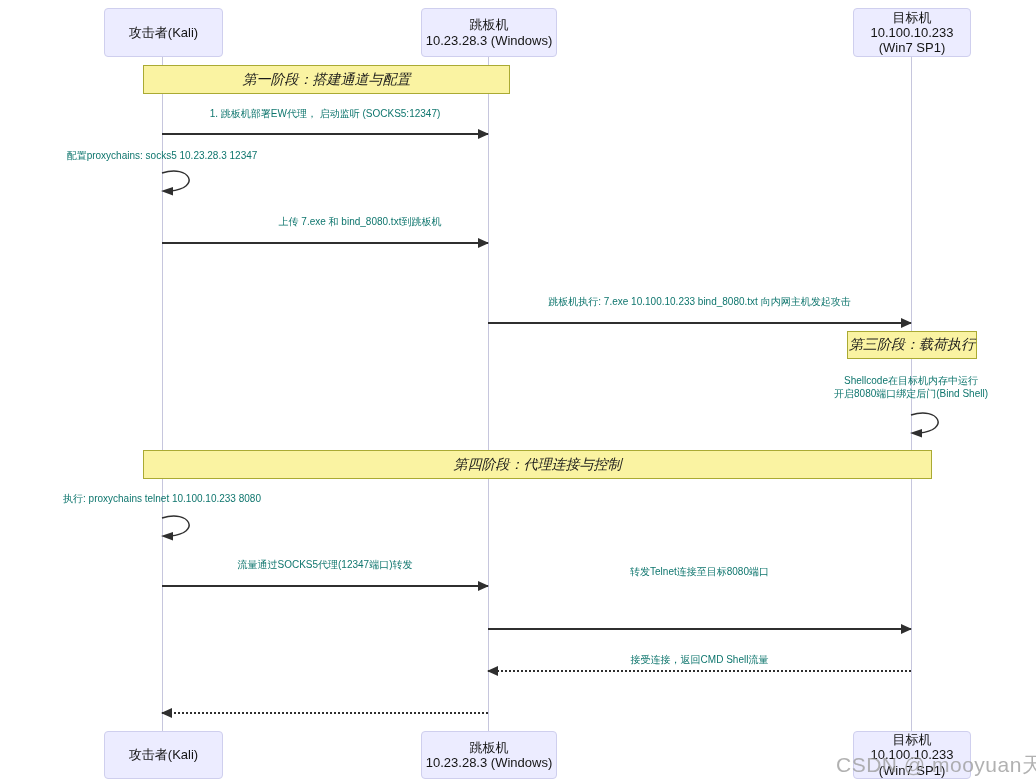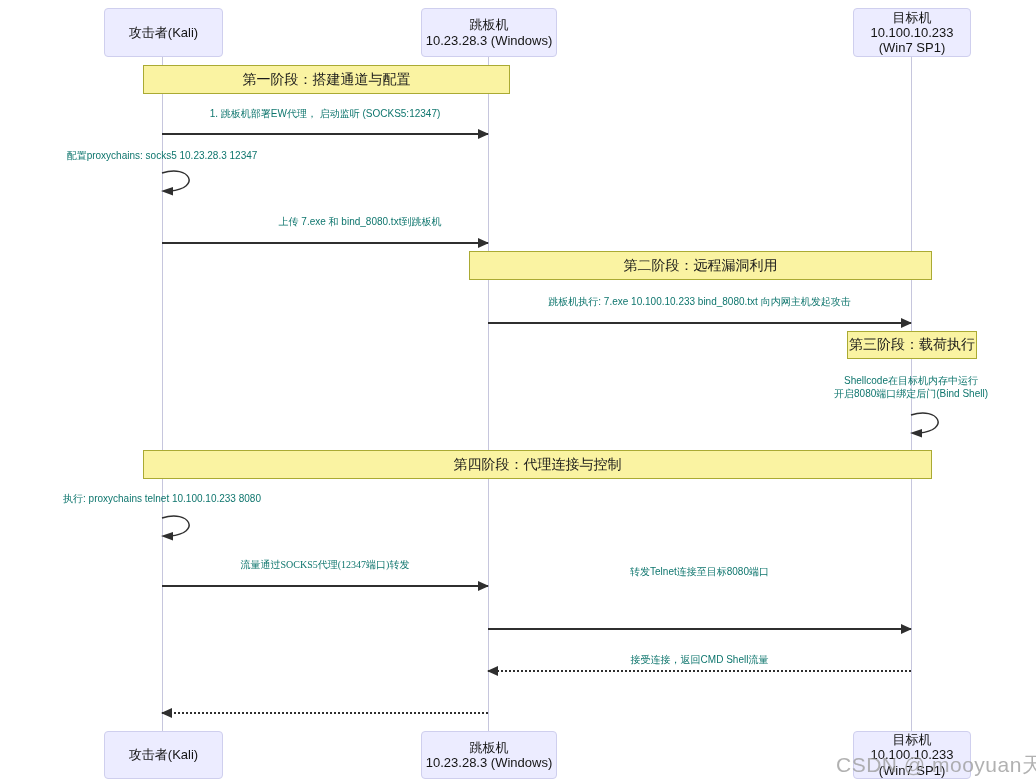--- a/index.html
+++ b/index.html
@@ -9,21 +9,21 @@
   }
   .lifeline { position:absolute; width:1px; background:#c6c6dd; top:55px; height:676px; }
   .actor {
     position:absolute; background:#ECECFF; border:1px solid #cfcfee; border-radius:4px;
     display:flex; flex-direction:column; align-items:center; justify-content:center;
     font-size:13px; color:#141414; line-height:1.18; text-align:center; z-index:2;
   }
   .phase {
     position:absolute; background:#faf3a2; border:1px solid #aaaa33;
     display:flex; align-items:center; justify-content:center;
-    font-size:14px; color:#1a1a1a; z-index:3; white-space:nowrap;
+    font-size:14px; color:#1a1a1a; z-index:3; white-space:nowrap;font-style:italic;
   }
   .msg-text {
     position:absolute; font-size:10px; color:#0f766e; text-align:center;
     white-space:nowrap; z-index:2; line-height:1.3;
   }
   .arrow { position:absolute; height:12px; z-index:2; }
   .shaft { position:absolute; top:5px; left:0; right:0; height:1.6px; background:#2f2f2f; }
   .shaft.dotted { height:0; background:none; border-top:2px dotted #2f2f2f; top:4.5px; }
   .head { position:absolute; width:0; height:0; top:1px; }
   .head.right { right:-1px; border-left:11px solid #2f2f2f; border-top:5px solid transparent; border-bottom:5px solid transparent; }
@@ -51,23 +51,20 @@
     <span>10.23.28.3 (Windows)</span>
   </div>
   <div class="actor" style="left:853px; top:8px; width:116px; height:47px;">
     <span>目标机</span>
     <span>10.100.10.233</span>
     <span>(Win7 SP1)</span>
   </div>
 
   <div class="phase" style="left:143px; top:65px; width:365px; height:27px;">
     <span>第一阶段：搭建通道与配置</span>
-  </div>
-  <div class="phase" style="left:469px; top:251px; width:461px; height:27px;">
-    <span>第二阶段：远程漏洞利用</span>
   </div>
   <div class="phase" style="left:143px; top:450px; width:787px; height:27px;">
     <span>第四阶段：代理连接与控制</span>
   </div>
   <div class="phase" style="left:847px; top:331px; width:128px; height:26px;">
     <span>第三阶段：载荷执行</span>
   </div>
 
   <div class="msg-text" style="left:162px; width:326px; top:107px;">1. 跳板机部署EW代理， 启动监听 (SOCKS5:12347)</div>
   <div class="arrow" style="left:162px; width:326px; top:128px;">
@@ -101,21 +98,21 @@
     <path d="M2,5 C30,-4 42,20 10,23" fill="none" stroke="#2f2f2f" stroke-width="1.4"></path>
     <polygon points="13,19 1,23 13,27.5" fill="#2f2f2f"></polygon>
   </svg>
 
   <div class="msg-text" style="left:-8px; width:340px; top:492px;">执行: proxychains telnet 10.100.10.233 8080</div>
   <svg class="selfloop" style="left:160px; top:513px;" width="44" height="30" viewBox="0 0 44 30">
     <path d="M2,5 C30,-4 42,20 10,23" fill="none" stroke="#2f2f2f" stroke-width="1.4"></path>
     <polygon points="13,19 1,23 13,27.5" fill="#2f2f2f"></polygon>
   </svg>
 
-  <div class="msg-text" style="left:162px; width:326px; top:558px;font-family:Liberation Serif, serif;">流量通过SOCKS5代理(12347端口)转发</div>
+  <div class="msg-text" style="left:162px; width:326px; top:558px;">流量通过SOCKS5代理(12347端口)转发</div>
   <div class="arrow" style="left:162px; width:326px; top:580px;">
     <div class="shaft"></div>
     <div class="head right"></div>
   </div>
 
   <div class="msg-text" style="left:488px; width:423px; top:565px;">转发Telnet连接至目标8080端口</div>
   <div class="arrow" style="left:488px; width:423px; top:623px;">
     <div class="shaft"></div>
     <div class="head right"></div>
   </div>

